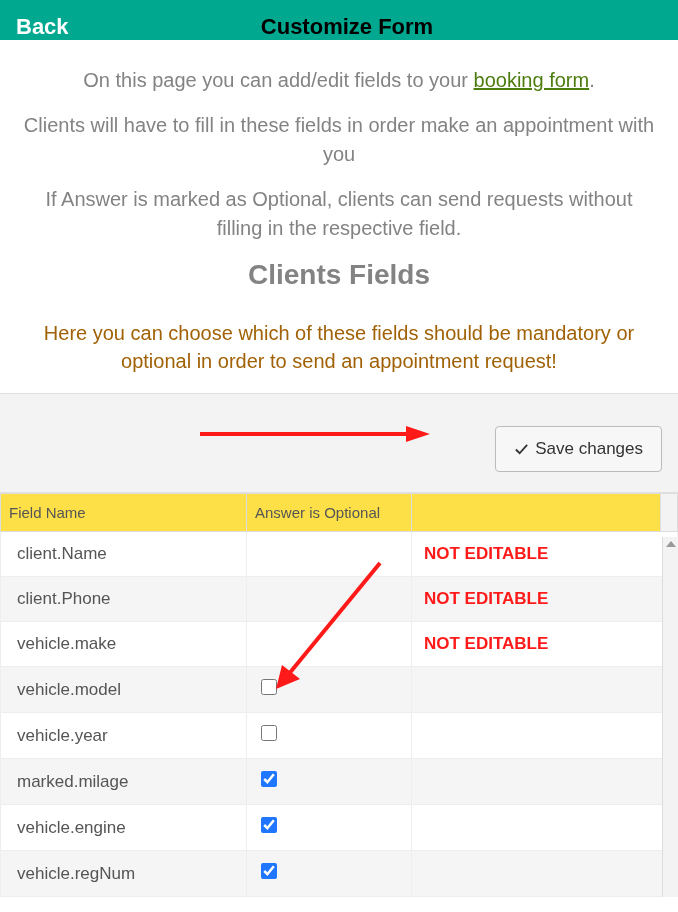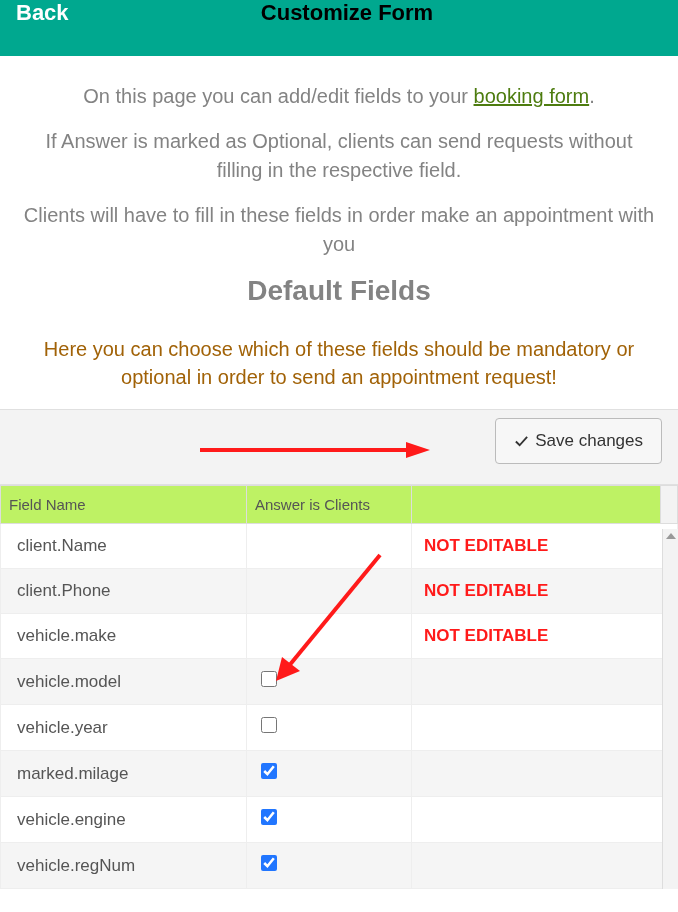--- a/index.html
+++ b/index.html
@@ -4,23 +4,23 @@
 <style>
 * { box-sizing: border-box; margin: 0; padding: 0; }
 body {
   font-family: Arial, Helvetica, sans-serif;
   width: 678px;
   background: #fff;
   color: #333;
 }
 .topbar {
   background: #00a88f;
-  height: 56px;
+  height: 40px;
   display: flex;
-  align-items: flex-start;
+  align-items: flex-end;
   position: relative;
 }
 .back-btn {
   color: #fff;
   font-size: 22px;
   font-weight: bold;
   padding-left: 16px;
   cursor: pointer;
 }
 .topbar-title {
@@ -64,21 +64,21 @@
   text-align: center;
   color: #a16207;
   font-size: 20px;
   line-height: 1.4;
   padding: 18px 30px 18px 30px;
 }
 .toolbar {
   background: #f3f3f3;
   border-top: 1px solid #e0e0e0;
   border-bottom: 1px solid #e0e0e0;
-  padding: 8px 16px 20px 0;
+  padding: 32px 16px 20px 0;
   display: flex;
   justify-content: flex-end;
   align-items: center;
   position: relative;
 }
 .save-btn {
   background: #f7f7f7;
   border: 1px solid #bbb;
   border-radius: 4px;
   padding: 12px 18px;
@@ -95,21 +95,21 @@
   pointer-events: none;
 }
 .arrow1 { left: 200px; top: 30px; width: 230px; height: 20px; }
 .table-wrap { position: relative; }
 table {
   width: 100%;
   border-collapse: collapse;
   table-layout: fixed;
 }
 thead th {
-  background: #bef264;
+  background: #fde047;
   border: 1px solid #ddd;
   text-align: left;
   padding: 10px 8px;
   font-weight: normal;
   color: #555;
   font-size: 15px;
 }
 th.col-name { width: 246px; }
 th.col-opt { width: 165px; }
 th.col-status { }
@@ -155,24 +155,24 @@
 <div class="topbar">
   <span class="back-btn">Back</span>
   <span class="topbar-title">Customize Form</span>
 </div>
 
 <div class="intro">
   <p>
     <span>On this page you can add/edit fields to your </span>
     <a href="#">booking form</a><span>.</span>
   </p>
+  <p>Clients will have to fill in these fields in order make an appointment with you</p>
   <p>If Answer is marked as Optional, clients can send requests without filling in the respective field.</p>
-  <p>Clients will have to fill in these fields in order make an appointment with you</p>
-
-  <div class="section-title">Default Fields</div>
+
+  <div class="section-title">Clients Fields</div>
 </div>
 <div class="section-desc">Here you can choose which of these fields should be mandatory or optional in order to send an appointment request!</div>
 
 <div class="toolbar">
   <svg class="arrow-annot arrow1" viewBox="0 0 230 20">
     <line x1="0" y1="10" x2="210" y2="10" stroke="#ff1a1a" stroke-width="4"></line>
     <polygon points="230,10 206,2 206,18" fill="#ff1a1a"></polygon>
   </svg>
   <button class="save-btn">
     <svg viewBox="0 0 16 16">
@@ -180,21 +180,21 @@
       </svg>
     <span>Save changes</span>
   </button>
 </div>
 
 <div class="table-wrap">
   <table>
     <thead>
       <tr>
         <th class="col-name">Field Name</th>
-        <th class="col-opt">Answer is Clients</th>
+        <th class="col-opt">Answer is Optional</th>
         <th class="col-status"></th>
         <th class="col-scroll"></th>
       </tr>
     </thead>
     <tbody id="tbody">
         <tr>
           <td>client.Name</td>
           <td class="cell-opt"></td>
           <td class="cell-status" colspan="2">NOT EDITABLE</td>
         </tr>

